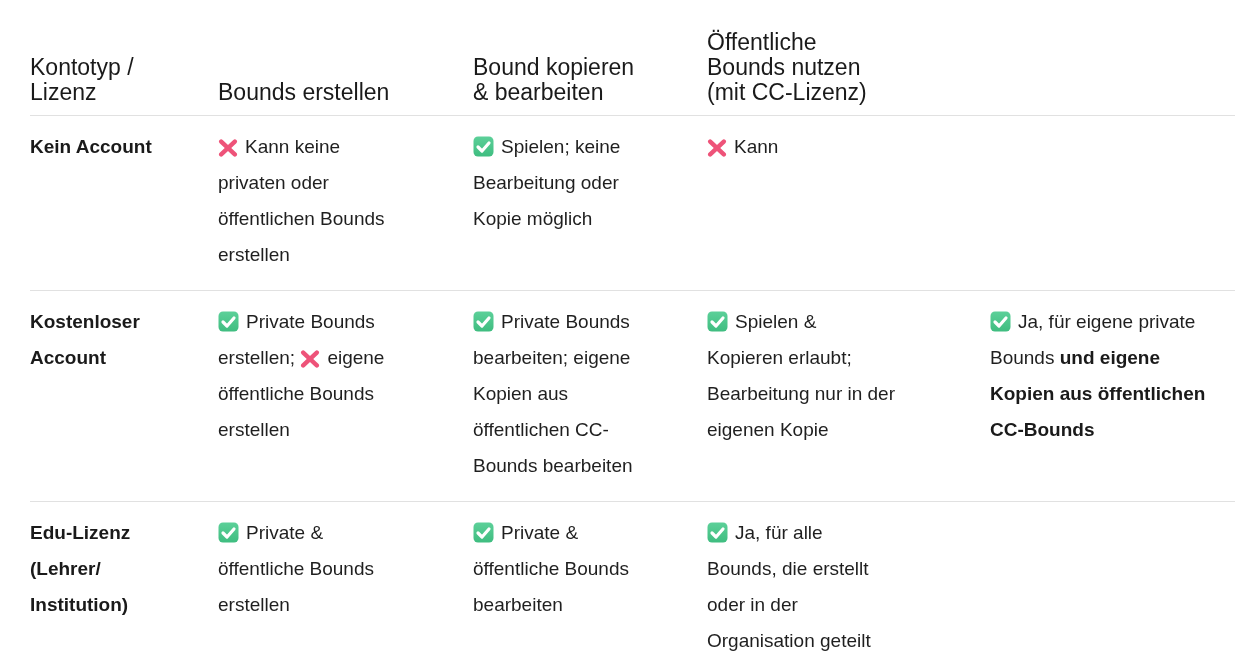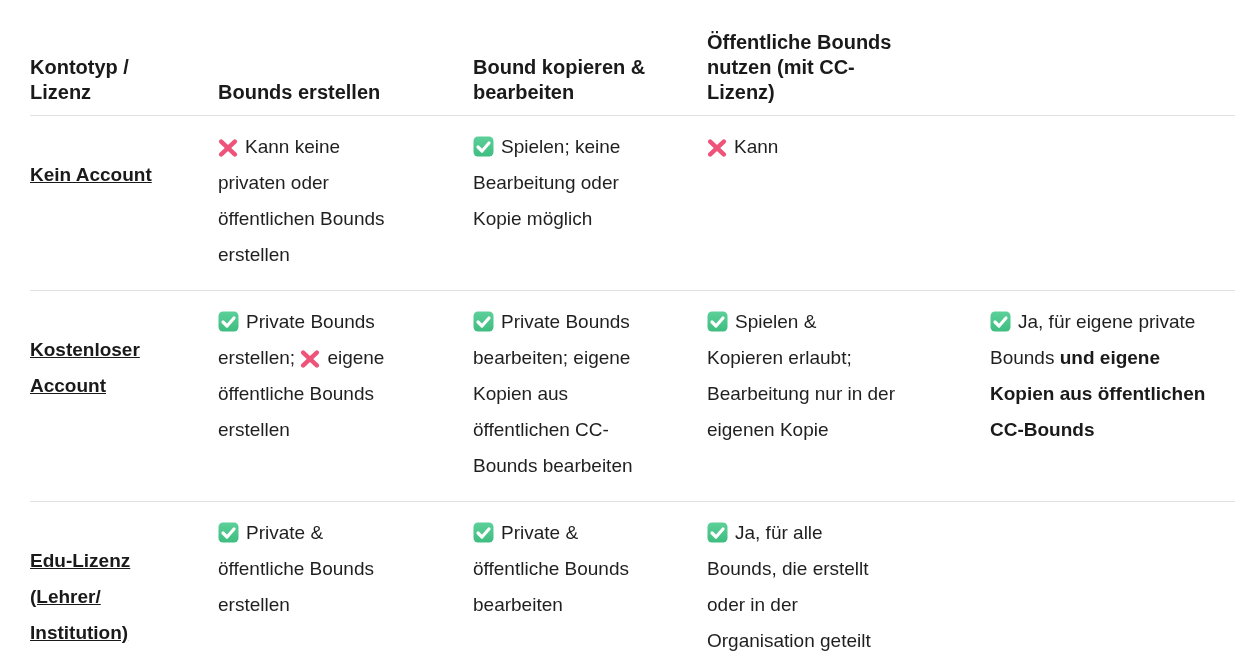--- a/index.html
+++ b/index.html
@@ -17,53 +17,52 @@
     position: absolute;
     left: 30px;
     top: 0;
     width: 1205px;
   }
   .grid-row {
     display: grid;
     grid-template-columns: 188px 255px 234px 283px 245px;
   }
   
-  .grid-row > :nth-child(1) { padding-right: 43px; margin-top: 28px; }
+  .grid-row > :nth-child(1) { padding-right: 43px; }
   .grid-row > :nth-child(2) { padding-right: 81px; }
   .grid-row > :nth-child(3) { padding-right: 54px; }
   .grid-row > :nth-child(4) { padding-right: 93px; }
   .grid-row > :nth-child(5) { padding-right: 20px; }
   .grid-row > * { box-sizing: border-box; min-width: 0; }
 
   .header-row {
     align-items: end;
     padding: 10px 0;
     border-bottom: 1px solid #e1e1e1;
     min-height: 95px;
   }
   .th {
-    font-size: 20px;
+    font-size: 23px;
     line-height: 25px;
-    font-weight: 700;
+    font-weight: 400;
     color: #1a1a1a;
   }
   .row {
     padding: 13px 0 17px 0;
     border-bottom: 1px solid #e1e1e1;
   }
   .row:last-child { border-bottom: none; }
   .td {
     font-size: 19px;
     line-height: 36px;
     font-weight: 400;
   }
   .td.label {
     font-weight: 700;
     color: #1a1a1a;
-    text-decoration: underline;
   }
   .seg.b { font-weight: 700; color: #1a1a1a; }
   .icon {
     display: inline-block;
     vertical-align: -4px;
     margin-right: 7px;
     line-height: 0;
   }
   .icon svg { display: block; }
 </style>

